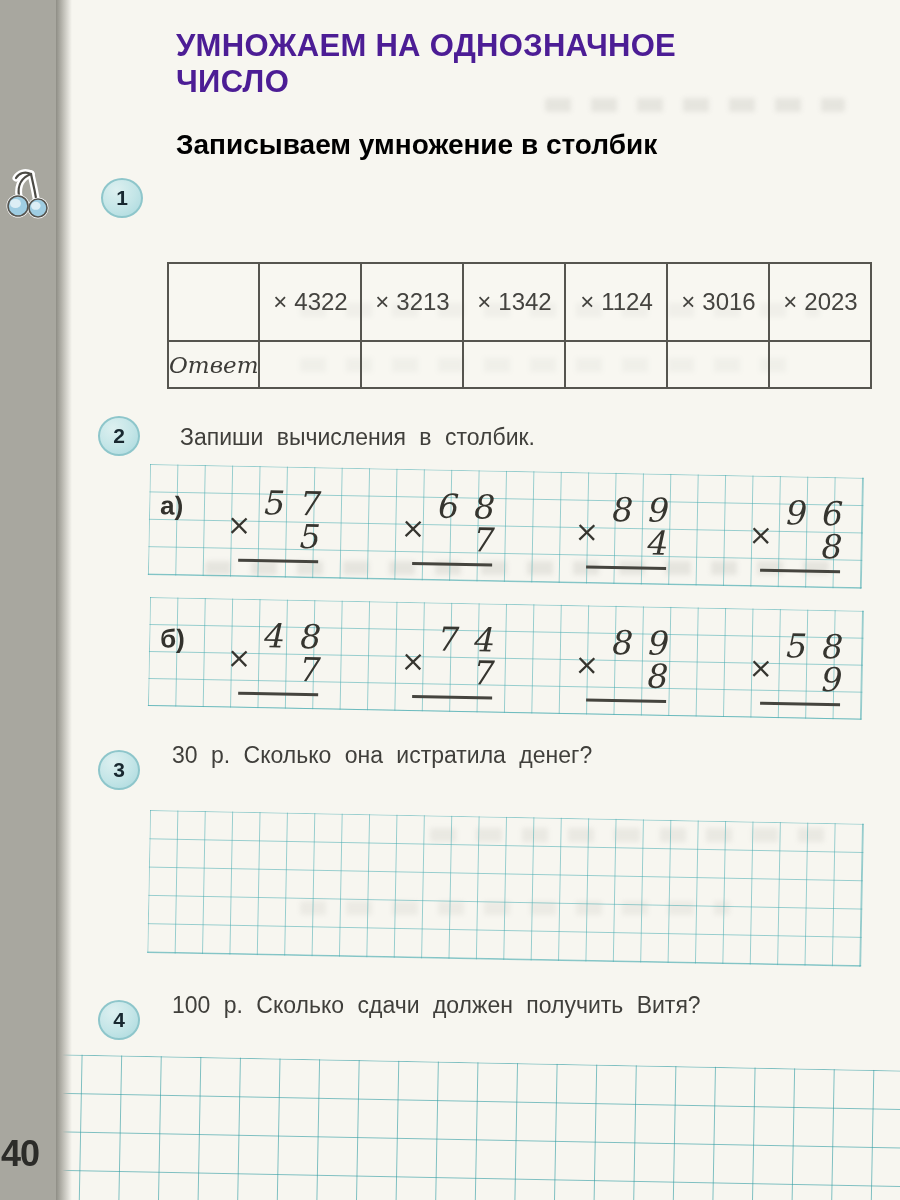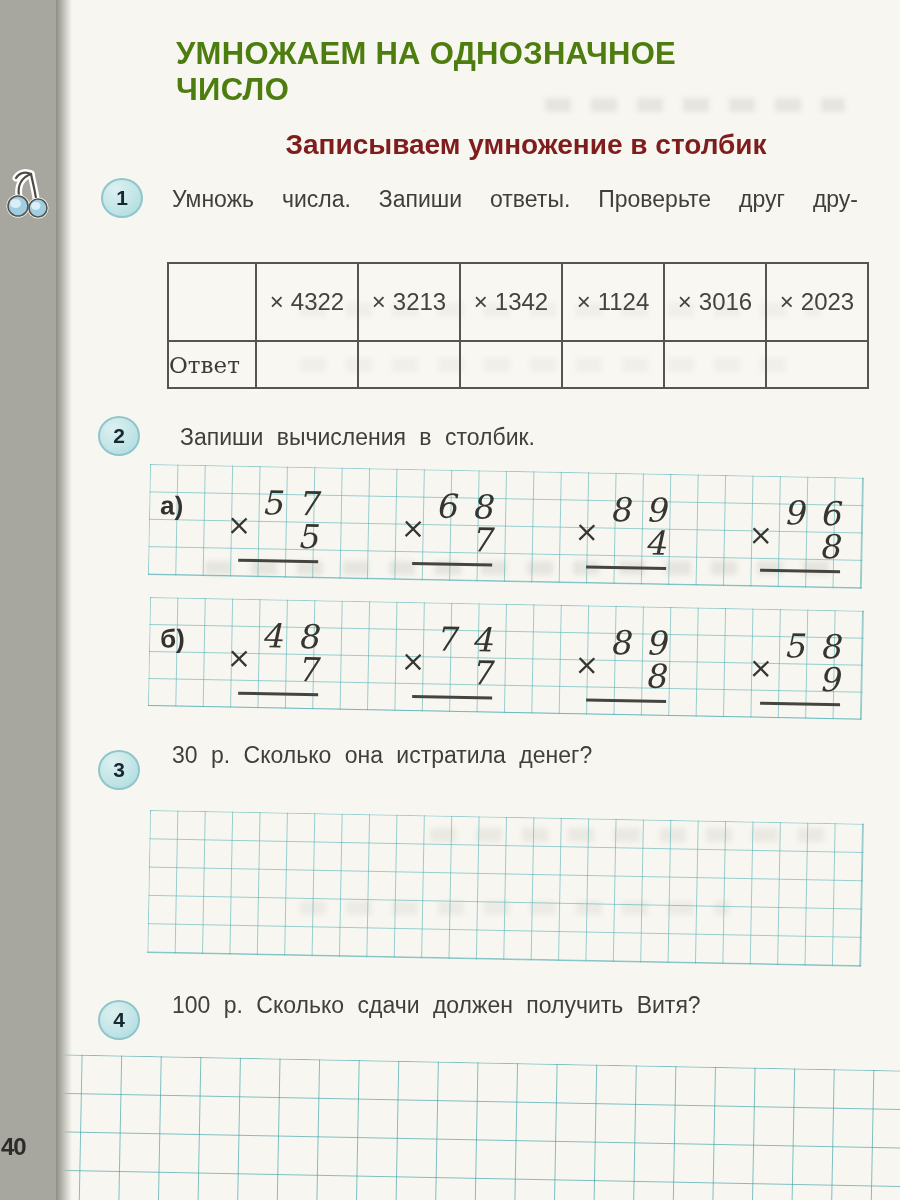--- a/index.html
+++ b/index.html
@@ -6,47 +6,47 @@
   body{
     width:900px;height:1200px;position:relative;overflow:hidden;
     background:#f7f6f0;
     font-family:"Liberation Sans",sans-serif;
     color:#3f3e3a;
   }
   
   .sidebar{position:absolute;left:0;top:0;width:56px;height:1200px;background:#a8a79f;z-index:6;}
   .spine{position:absolute;left:56px;top:0;width:16px;height:1200px;z-index:6;
     background:linear-gradient(to right,#8f8e86 0%,#b9b8b0 40%,rgba(247,246,240,0) 100%);}
-  .pagenum{position:absolute;left:1px;top:1133px;z-index:7;font-size:24px;font-weight:bold;color:#2c2c29;letter-spacing:-1px;}
+  .pagenum{position:absolute;left:1px;top:1133px;z-index:7;font-size:36px;font-weight:bold;color:#2c2c29;letter-spacing:-1px;}
   .cherry{position:absolute;left:3px;top:168px;z-index:7;}
 
   
-  .title{position:absolute;left:176px;top:36px;width:700px;font-size:31px;line-height:36px;font-weight:bold;color:#4d7c0f;letter-spacing:.3px;}
-  .subtitle{position:absolute;left:176px;top:129px;width:700px;font-size:28px;font-weight:bold;color:#7f1d1d;text-align:center;}
+  .title{position:absolute;left:176px;top:28px;width:700px;font-size:31px;line-height:36px;font-weight:bold;color:#4c1d95;letter-spacing:.3px;}
+  .subtitle{position:absolute;left:176px;top:129px;width:700px;font-size:28px;font-weight:bold;color:#000000;}
 
   
   .badge{position:absolute;width:42px;height:40px;border-radius:50%;
     background:radial-gradient(circle at 35% 28%,#ddf0f0 0%,#c3e5e7 55%,#a9d8dd 100%);
     border:2px solid #8ec6cb;box-sizing:border-box;
     display:flex;align-items:center;justify-content:center;
     font-size:21px;font-weight:bold;color:#182830;}
 
   .ptext{font-size:23px;line-height:31px;color:#403f3b;word-spacing:7px;}
   .jline{text-align:justify;text-align-last:justify;}
   .para{position:absolute;left:172px;width:686px;}
 
   
   .anstable{position:absolute;left:167px;top:262px;border-collapse:collapse;z-index:2;}
   .anstable td{border:2px solid #56554f;padding:0;background:rgba(250,249,244,.35);}
   .anstable tr.r1 td{height:76px;}
   .anstable tr.r2 td{height:45px;}
   .c0{width:86px;} .cp{width:100px;}
   .mul{display:flex;align-items:center;justify-content:center;gap:7px;font-size:24px;color:#44433f;}
   .mul .nums{display:flex;flex-direction:row;align-items:flex-end;line-height:26px;}
-  .anslabel{font-family:"DejaVu Serif",serif;font-size:23px;color:#3d3c38;padding-left:9px;}
+  .anslabel{font-family:"DejaVu Serif",serif;font-style:italic;font-size:23px;color:#3d3c38;padding-left:9px;}
 
   
   .sqgrid{position:absolute;transform-origin:0 0;transform:rotate(1.1deg);z-index:1;
     background-image:
       linear-gradient(to right, rgba(72,172,177,.55) 1px, transparent 1px),
       linear-gradient(to bottom, rgba(72,172,177,.55) 1px, transparent 1px);
     border-right:1px solid rgba(72,172,177,.55);
     border-bottom:1px solid rgba(72,172,177,.55);}
   .g-a{left:150px;top:464px;width:713px;height:110px;background-size:27.4px 27.4px;}
   .g-b{left:150px;top:597px;width:713px;height:108px;background-size:27.4px 27px;}
@@ -109,21 +109,20 @@
   <div class="pagenum">40</div>
 
   <div class="title">
     <div>УМНОЖАЕМ НА ОДНОЗНАЧНОЕ</div>
     <div>ЧИСЛО</div>
   </div>
   <div class="subtitle">Записываем умножение в столбик</div>
 
   <div class="badge" style="left:101px;top:178px;">1</div>
   <div class="para" style="top:184px;">
-    <div class="ptext jline">Умножь числа. Запиши ответы. Проверьте друг дру-</div>
   </div>
 
   <table class="anstable">
     <tbody>
         <tr class="r1">
       <td class="c0"></td>
       <td class="cp">
             <div class="mul">
               <span>×</span>
               <span class="nums">

